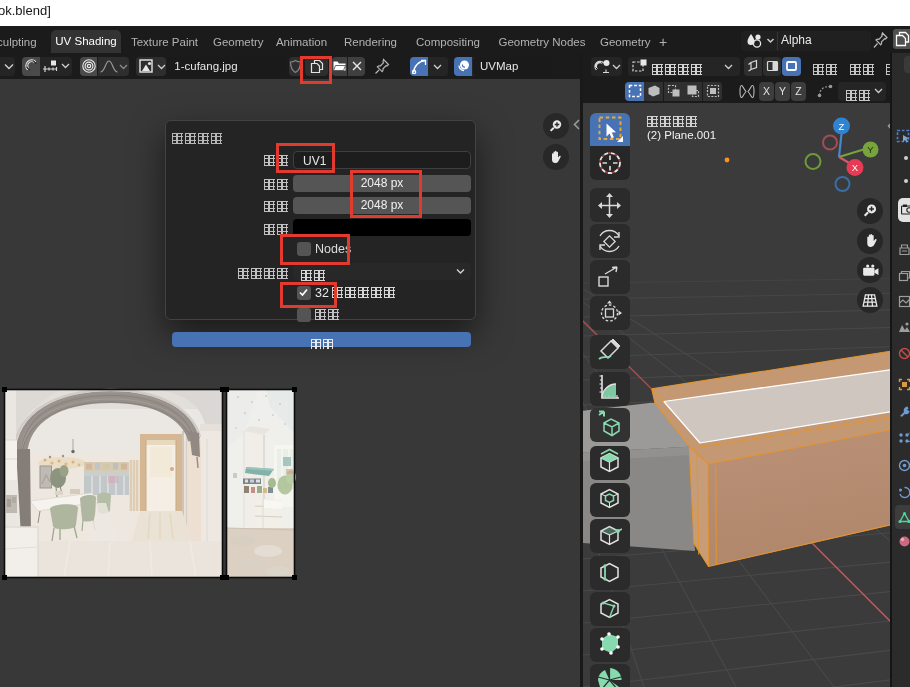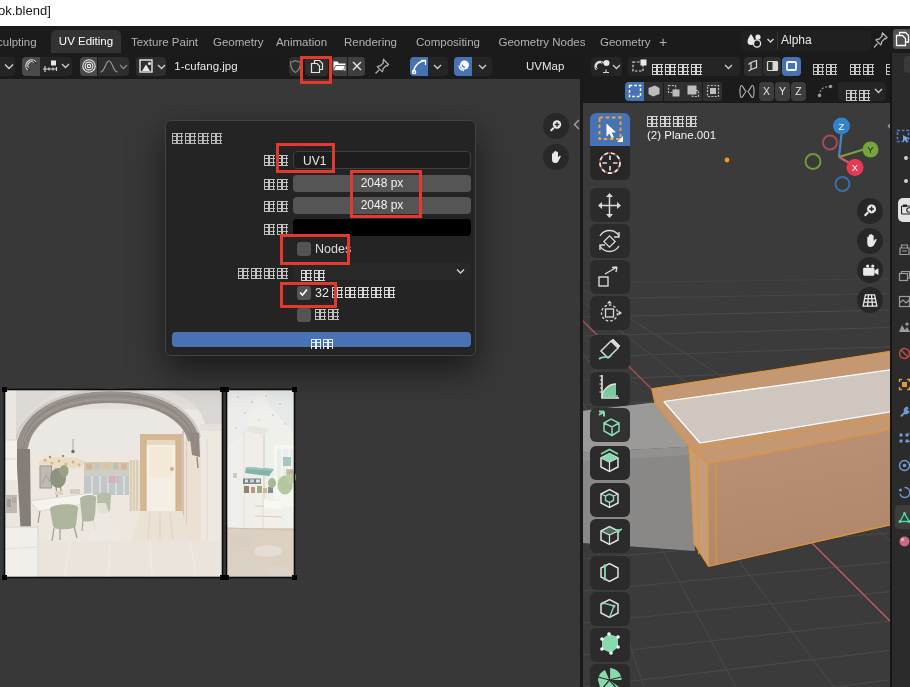--- a/index.html
+++ b/index.html
@@ -25,38 +25,38 @@
       opacity:.92;}
   .zh+.zh{margin-left:2px;}
   .zh.sm{width:10px;height:10px;}
   #uvcanvas{left:0;top:79px;width:580px;height:608px;background:#383838;}
   #sep1{left:580px;top:53px;width:3px;height:634px;background:#191919;}
   #uvhead{left:0;top:53px;width:580px;height:26px;background:#1b1b1b;}
   #vphead{left:583px;top:53px;width:307px;height:26px;background:#1b1b1b;}
   #vprow3{left:583px;top:79px;width:307px;height:24px;background:#1b1b1b;}
   #vpcanvas{left:583px;top:103px;width:307px;height:584px;background:#3b3b3b;overflow:hidden;}
   #propcol{left:890px;top:53px;width:20px;height:634px;background:#2b2b2b;border-left:2px solid #151515;}
-  #dialog{left:165px;top:120px;width:311px;height:236px;background:#242424;border:1px solid #434343;
+  #dialog{left:165px;top:120px;width:311px;height:200px;background:#242424;border:1px solid #434343;
           border-radius:6px;box-shadow:0 14px 34px rgba(0,0,0,.55);z-index:30;}
   .dlbl{position:absolute;font-size:12px;color:#cfcfcf;text-align:right;left:36px;width:86px;}
   .redbox{position:absolute;border:3.4px solid #e23a2e;z-index:40;}
   .chk{position:absolute;width:13px;height:13px;background:#545454;border-radius:3px;}
   svg{display:block;}
   .ic{position:absolute;}
 </style>
 </head>
 <body>
 <div id="root">
   <div id="titlebar" class="abs">
       <span>ok.blend]</span>
     </div>
 
   <div id="tabbar" class="abs">
     <div class="tab" style="left:-14px;width:54px;">Sculpting</div>
-    <div class="tab active" style="left:51px;width:70px;">UV Editing</div>
+    <div class="tab active" style="left:51px;width:70px;">UV Shading</div>
     <div class="tab" style="left:130px;width:69px;">Texture Paint</div>
     <div class="tab" style="left:213px;width:45px;">Geometry</div>
     <div class="tab" style="left:274px;width:55px;">Animation</div>
     <div class="tab" style="left:343px;width:55px;">Rendering</div>
     <div class="tab" style="left:416px;width:64px;">Compositing</div>
     <div class="tab" style="left:498px;width:88px;">Geometry Nodes</div>
     <div class="tab" style="left:600px;width:48px;">Geometry</div>
     <div class="tab" style="left:655px;width:16px;font-size:14px;">+</div>
     <div class="abs" style="left:741px;top:5px;width:130px;height:20px;background:#202020;border-radius:4px;"></div>
     <svg class="ic" style="left:745px;top:7px;" width="32" height="16" viewBox="0 0 32 16">
@@ -157,21 +157,21 @@
     <div class="btn blue" style="left:454.3px;width:18px;border-radius:4px 0 0 4px;"></div>
     <svg class="ic" style="left:456px;top:5.5px;" width="15" height="15" viewBox="0 0 15 15">
       <circle cx="8.5" cy="6" r="4.5" fill="#fff"></circle>
       <path d="M8 11.5 A5 5 0 0 1 3 6.5" fill="none" stroke="#fff" stroke-width="1.3"></path>
       <path d="M6.5 5.5 A2 2 0 0 0 9 8" fill="none" stroke="#4772b3" stroke-width="1.2"></path>
     </svg>
     <div class="btn dk" style="left:472.3px;width:20px;border-radius:0 4px 4px 0;"></div>
     <svg class="ic" style="left:477.5px;top:10.5px;" width="9" height="7">
         <path d="M1 1 L4.5 4.5 L8 1" stroke="#cfcfcf" stroke-width="1.3" fill="none"></path>
       </svg>
-    <div class="fld" style="left:519px;width:80px;text-align:center;">
+    <div class="fld" style="left:473px;width:80px;text-align:center;">
         <span style="position:absolute;left:7px;top:3px;">UVMap</span>
       </div>
   </div>
 
   <div id="vphead" class="abs">
     <div class="btn dk" style="left:8px;width:31px;"></div>
     <svg class="ic" style="left:11px;top:5.5px;" width="17" height="15" viewBox="0 0 17 15">
       <path d="M2.8 10.4 A4.2 4.2 0 1 1 9.4 4.4" fill="none" stroke="#d9d9d9" stroke-width="2.6"></path>
       <path d="M1.6 8.6 L4.4 11.4 M7.2 3 L10 5.8" stroke="#1b1b1b" stroke-width="1"></path>
       <circle cx="12.5" cy="4" r="3" fill="#e8e8e8"></circle>

